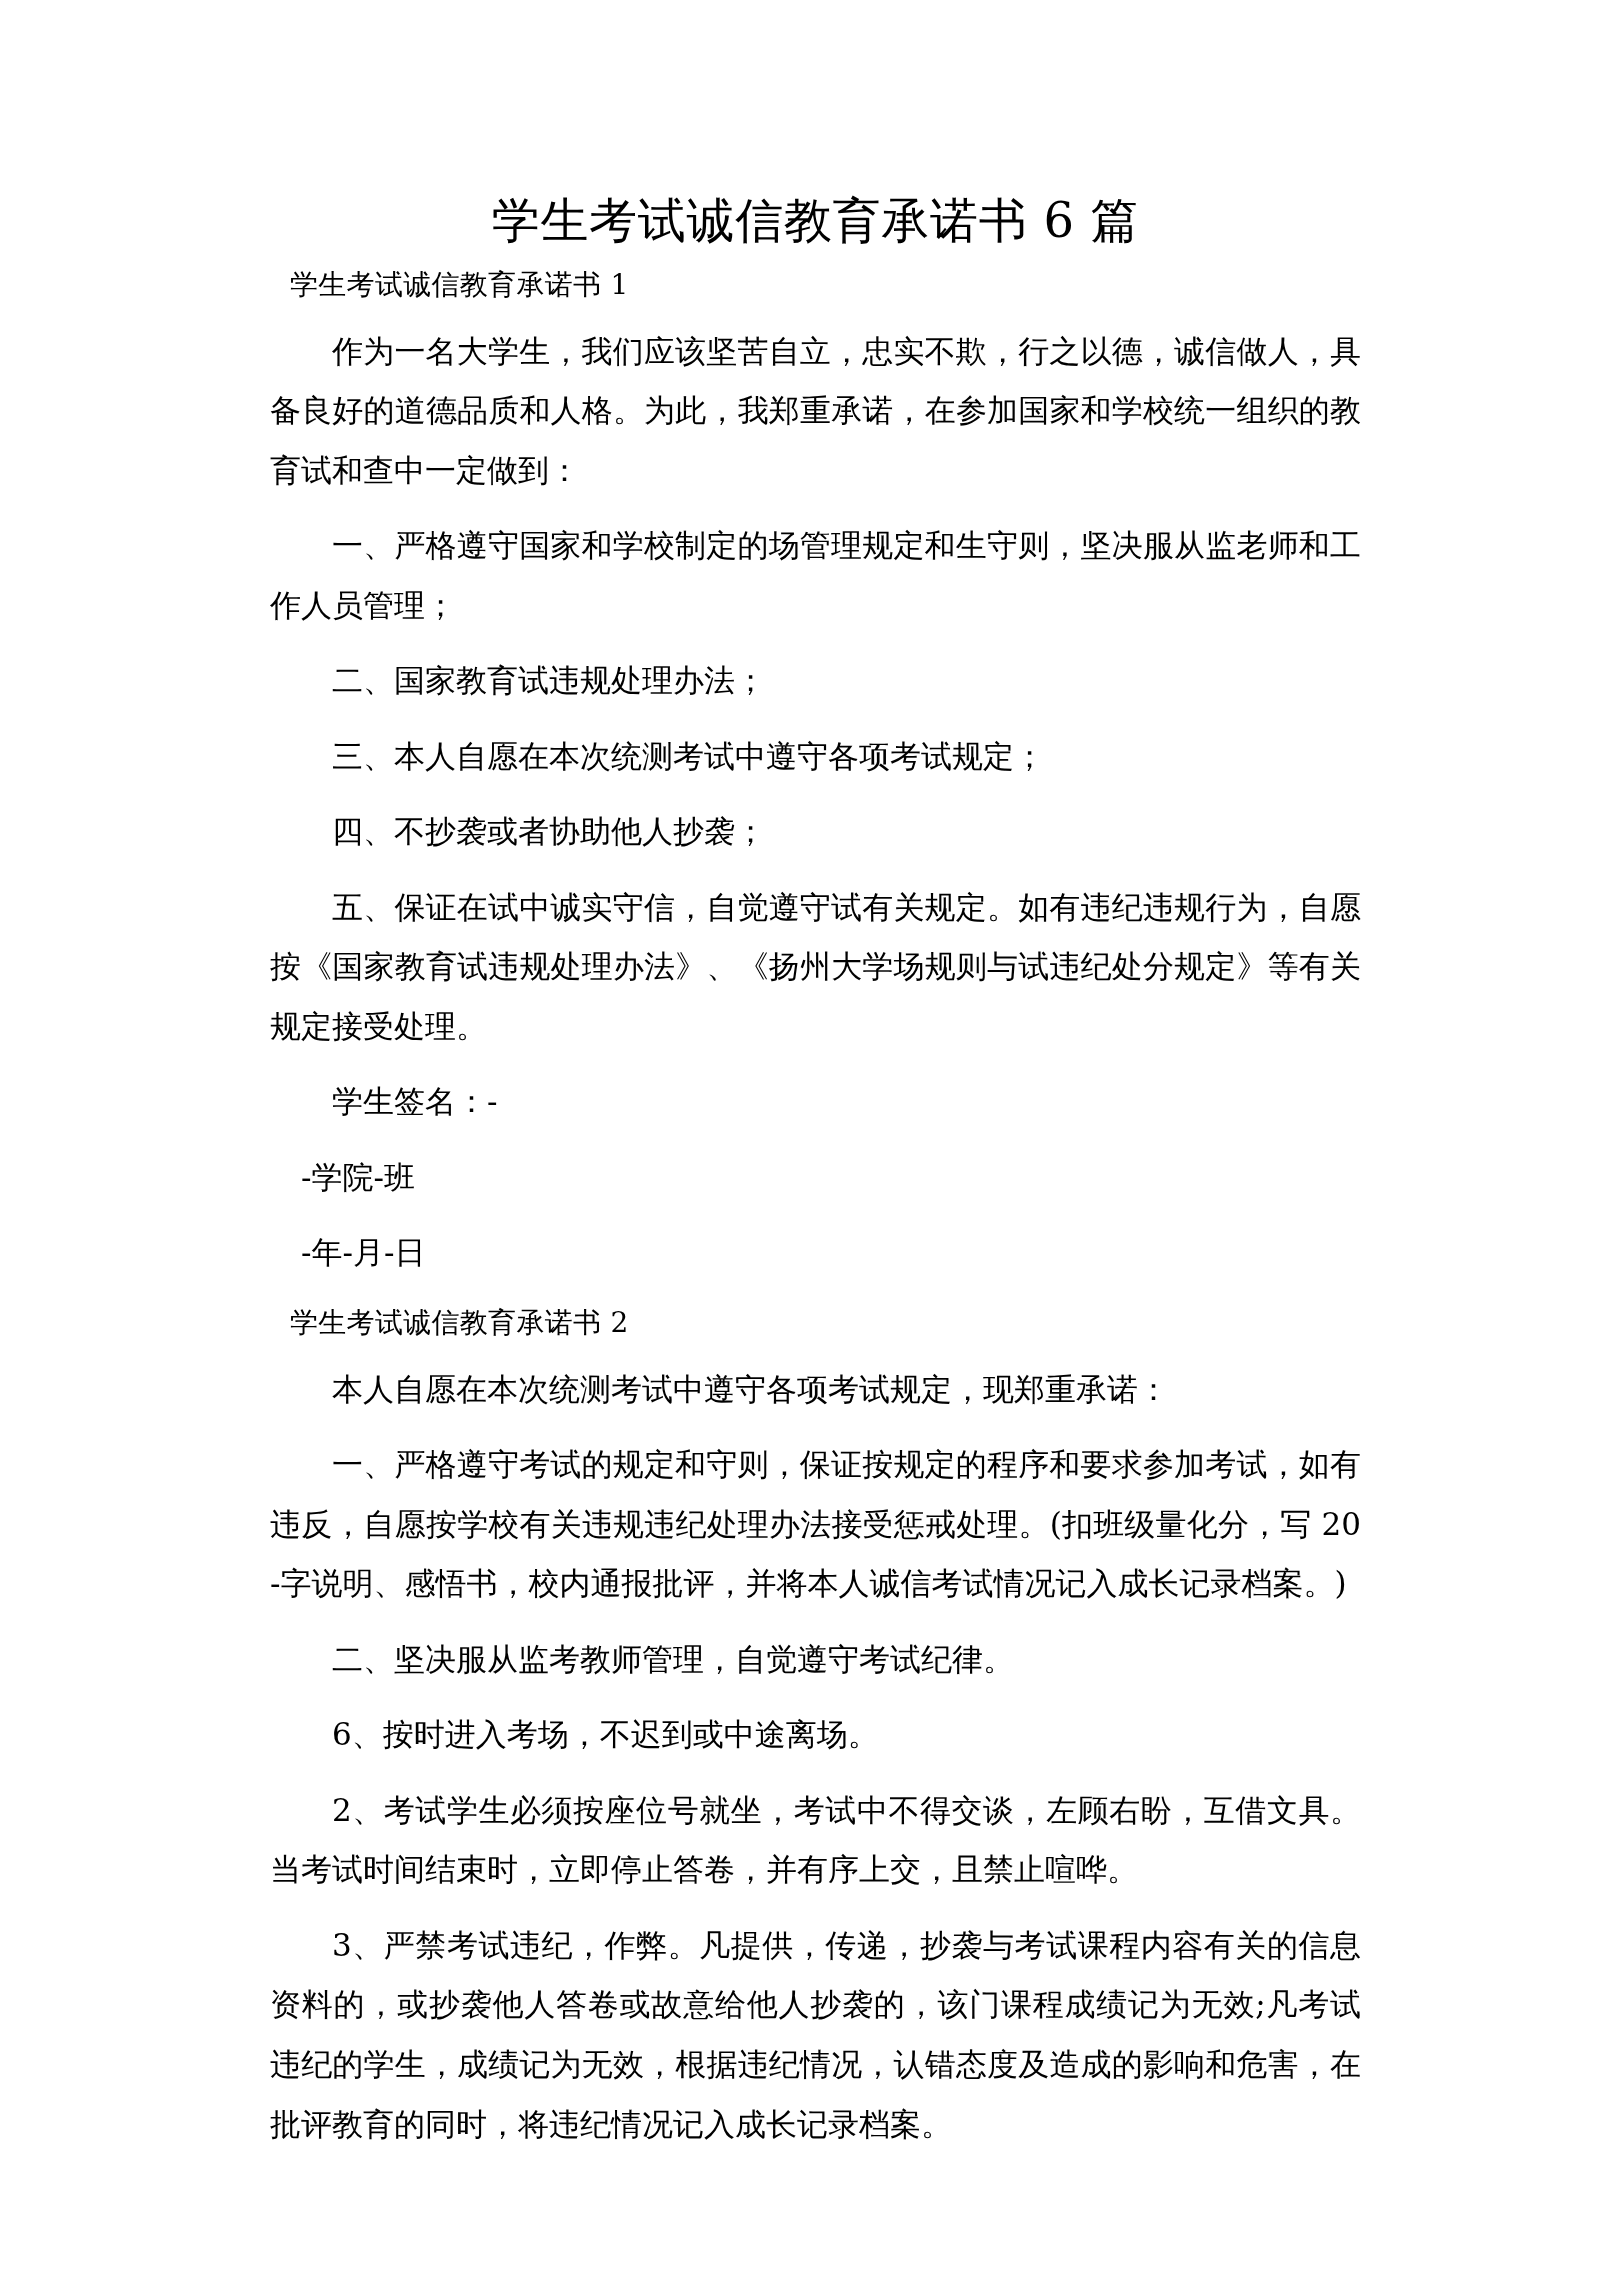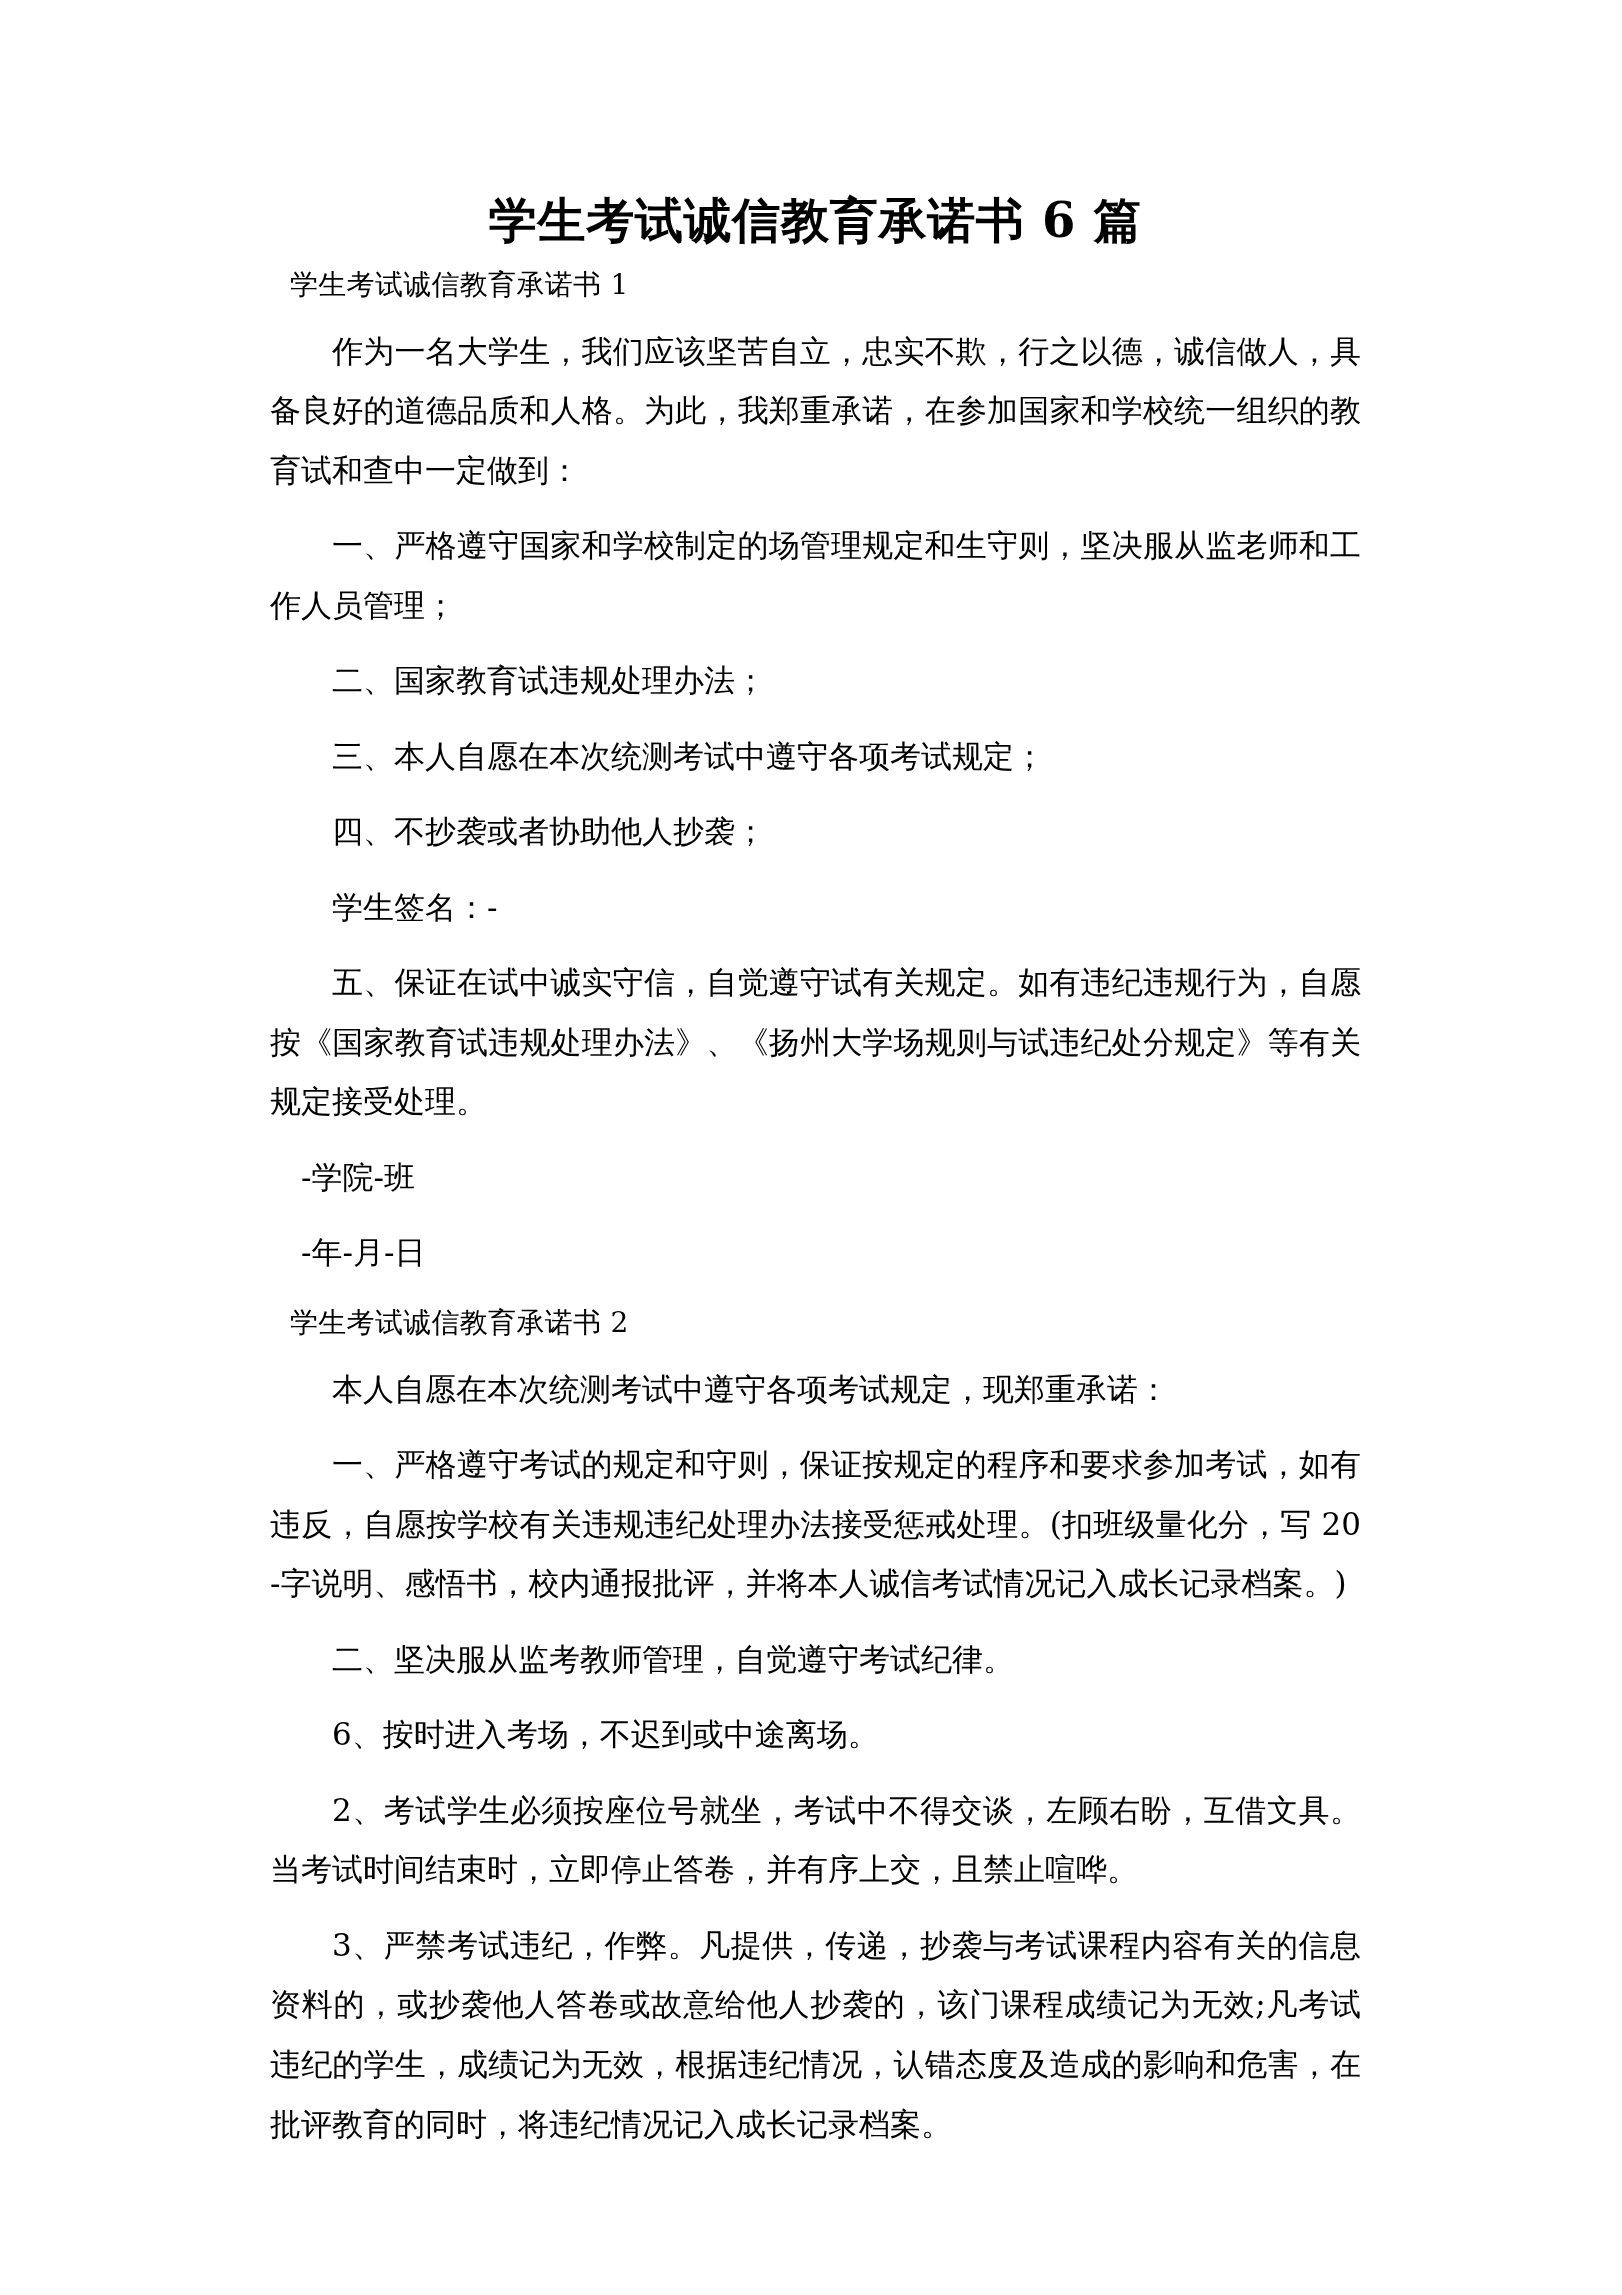--- a/index.html
+++ b/index.html
@@ -22,21 +22,21 @@
   }
   .content {
     position: absolute;
     left: 254px;
     top: 190px;
     width: 1123px;
   }
   .doc-title {
     font-size: 48px;
     line-height: 1.28;
-    font-weight: 700;
+    font-weight: 400;
     text-align: center;
     letter-spacing: 0.7px;
     margin: 0 0 9.2px 0;
     white-space: nowrap;
   }
   .sec-heading {
     font-size: 28px;
     line-height: 1.0;
     margin: 8px;
     padding: 10.5px 0 6.5px 0;
@@ -66,22 +66,22 @@
 
     <h1 class="doc-title">学生考试诚信教育承诺书 6 篇</h1>
 
     <div class="sec-heading">学生考试诚信教育承诺书 1</div>
 
     <p class="body-par">作为一名大学生，我们应该坚苦自立，忠实不欺，行之以德，诚信做人，具备良好的道德品质和人格。为此，我郑重承诺，在参加国家和学校统一组织的教育试和查中一定做到：</p>
     <p class="body-par">一、严格遵守国家和学校制定的场管理规定和生守则，坚决服从监老师和工作人员管理；</p>
     <p class="body-par">二、国家教育试违规处理办法；</p>
     <p class="body-par">三、本人自愿在本次统测考试中遵守各项考试规定；</p>
     <p class="body-par">四、不抄袭或者协助他人抄袭；</p>
+    <p class="body-par">五、保证在试中诚实守信，自觉遵守试有关规定。如有违纪违规行为，自愿按《国家教育试违规处理办法》、《扬州大学场规则与试违纪处分规定》等有关规定接受处理。</p>
     <p class="body-par">学生签名：-</p>
-    <p class="body-par">五、保证在试中诚实守信，自觉遵守试有关规定。如有违纪违规行为，自愿按《国家教育试违规处理办法》、《扬州大学场规则与试违纪处分规定》等有关规定接受处理。</p>
     <p class="body-par noindent">-学院-班</p>
     <p class="body-par noindent">-年-月-日</p>
 
     <div class="sec-heading">学生考试诚信教育承诺书 2</div>
 
     <p class="body-par">本人自愿在本次统测考试中遵守各项考试规定，现郑重承诺：</p>
     <p class="body-par">一、严格遵守考试的规定和守则，保证按规定的程序和要求参加考试，如有违反，自愿按学校有关违规违纪处理办法接受惩戒处理。(扣班级量化分，写 20-字说明、感悟书，校内通报批评，并将本人诚信考试情况记入成长记录档案。)</p>
     <p class="body-par">二、坚决服从监考教师管理，自觉遵守考试纪律。</p>
     <p class="body-par">6、按时进入考场，不迟到或中途离场。</p>
     <p class="body-par">2、考试学生必须按座位号就坐，考试中不得交谈，左顾右盼，互借文具。当考试时间结束时，立即停止答卷，并有序上交，且禁止喧哗。</p>

